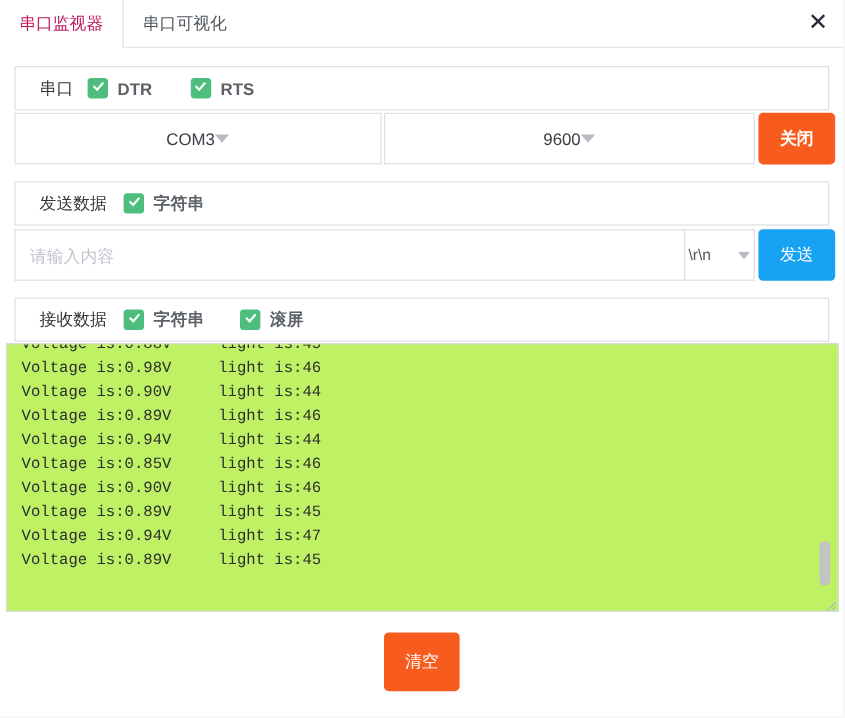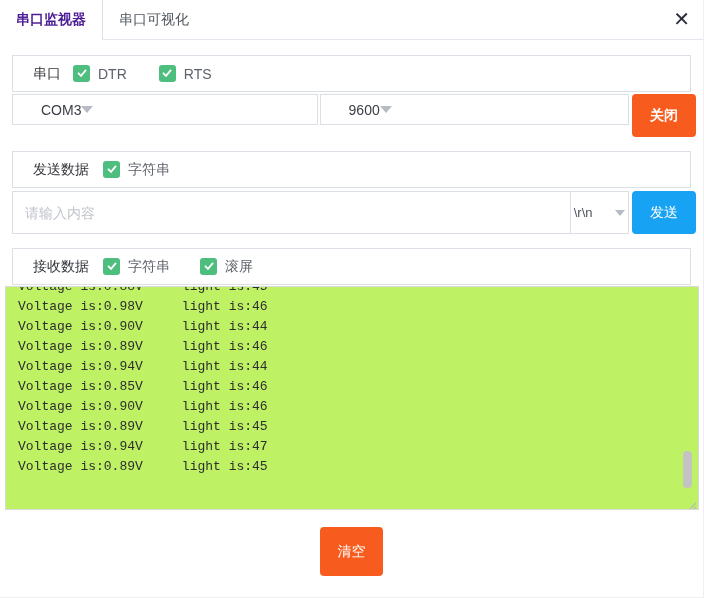--- a/index.html
+++ b/index.html
@@ -5,33 +5,33 @@
   * { margin:0; padding:0; box-sizing:border-box; }
   html,body { background:#fff; }
   .app {
     position:relative; width:704px; height:598px; background:#fff;
     font-family:"Liberation Sans", sans-serif; overflow:hidden;
     border-right:1px solid #efefef; border-bottom:1px solid #efefef;
   }
   
   .tabbar { position:relative; height:40px; display:flex; border-bottom:1px solid #e4e7ed; }
   .tab { padding:0 16px; line-height:39px; font-size:14px; color:#4e545c; cursor:pointer; white-space:nowrap; }
-  .tab.active { color:#4c1d95; font-weight:bold; border-right:1px solid #dcdfe6; position:relative; background:#fff; }
+  .tab.active { color:#be185d; font-weight:normal; border-right:1px solid #dcdfe6; position:relative; background:#fff; }
   .tab.active::after { content:""; position:absolute; left:0; right:0; bottom:-1px; height:1px; background:#fff; }
   .close { position:absolute; right:13px; top:4px; font-size:20px; line-height:30px; color:#2b2d3a; cursor:pointer; }
   
   .panel { margin:0 12px; border:1px solid #dcdfe6; height:37px; display:flex; align-items:center; padding:0 20px; }
   .panel-title { font-size:14px; color:#33353a; }
-  .cb-group { display:flex; align-items:center; gap:8px; }
+  .cb-group { display:flex; align-items:center; gap:8px;font-weight:bold; }
   .cb { width:17px; height:17px; border-radius:3px; background:var(--green,#4dbe7d); display:inline-flex; align-items:center; justify-content:center; cursor:pointer; flex:none; }
   .cb-label { font-size:14px; color:#5c6168; }
   
   .row { display:flex; margin-left:12px; margin-right:7px; }
-  .select { height:31px; border:1px solid #dcdfe6; background:#fff; display:flex; align-items:center;
-            justify-content:flex-start; padding:0 28px; font-size:14px; color:#3a3d43; cursor:pointer; }
+  .select { height:43px; border:1px solid #dcdfe6; background:#fff; display:flex; align-items:center;
+            justify-content:center; padding:0 28px; font-size:14px; color:#3a3d43; cursor:pointer; }
   .arrow { width:0; height:0; border-left:6px solid transparent; border-right:6px solid transparent; border-top:7px solid #b7bbc3; }
   .btn { border:none; border-radius:4px; color:#fff; font-size:14px; display:flex; align-items:center; justify-content:center; cursor:pointer; }
   .btn-orange { background:var(--orange,#f75c1e); }
   .btn-blue { background:var(--blue,#18a2f3); }
   .input-group { display:flex; width:618px; height:43px; }
   .text-input { flex:1; border:1px solid #dcdfe6; border-right:none; padding:0 12px; font-size:14px;
                 color:#3a3d43; outline:none; font-family:"Liberation Sans", sans-serif; }
   .text-input::placeholder { color:#c0c4cc; }
   .line-end { width:59px; border:1px solid #dcdfe6; display:flex; align-items:center; justify-content:center;
               gap:23px; font-size:13px; color:#4e545c; cursor:pointer; background:#fff; }

